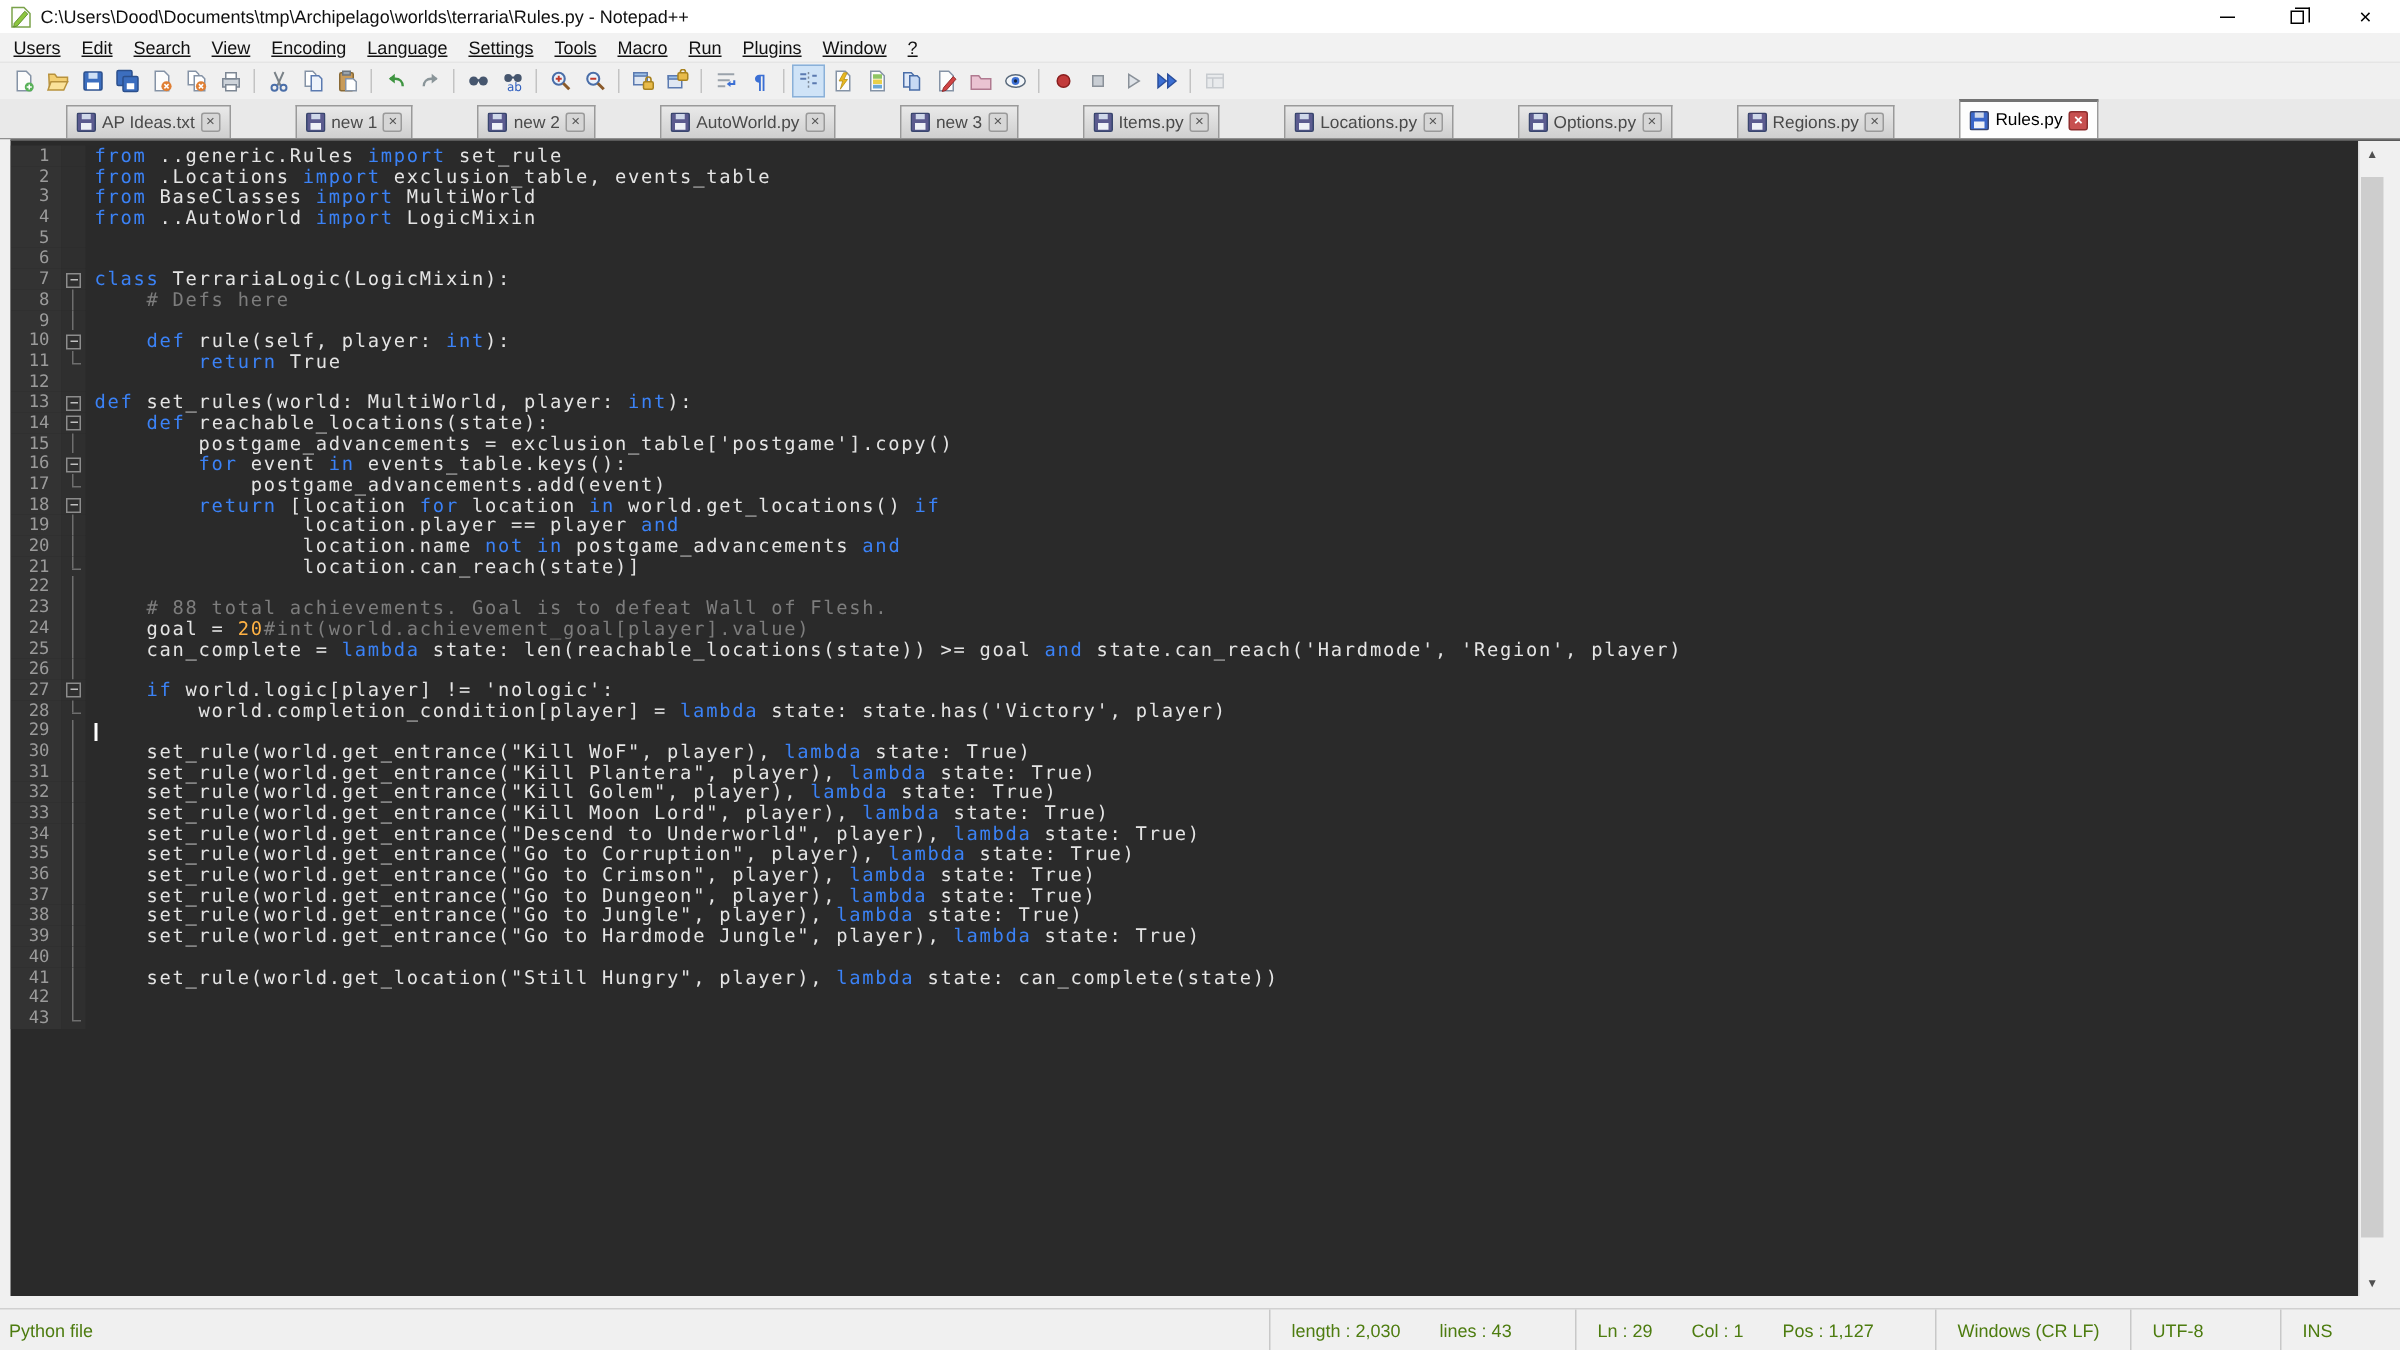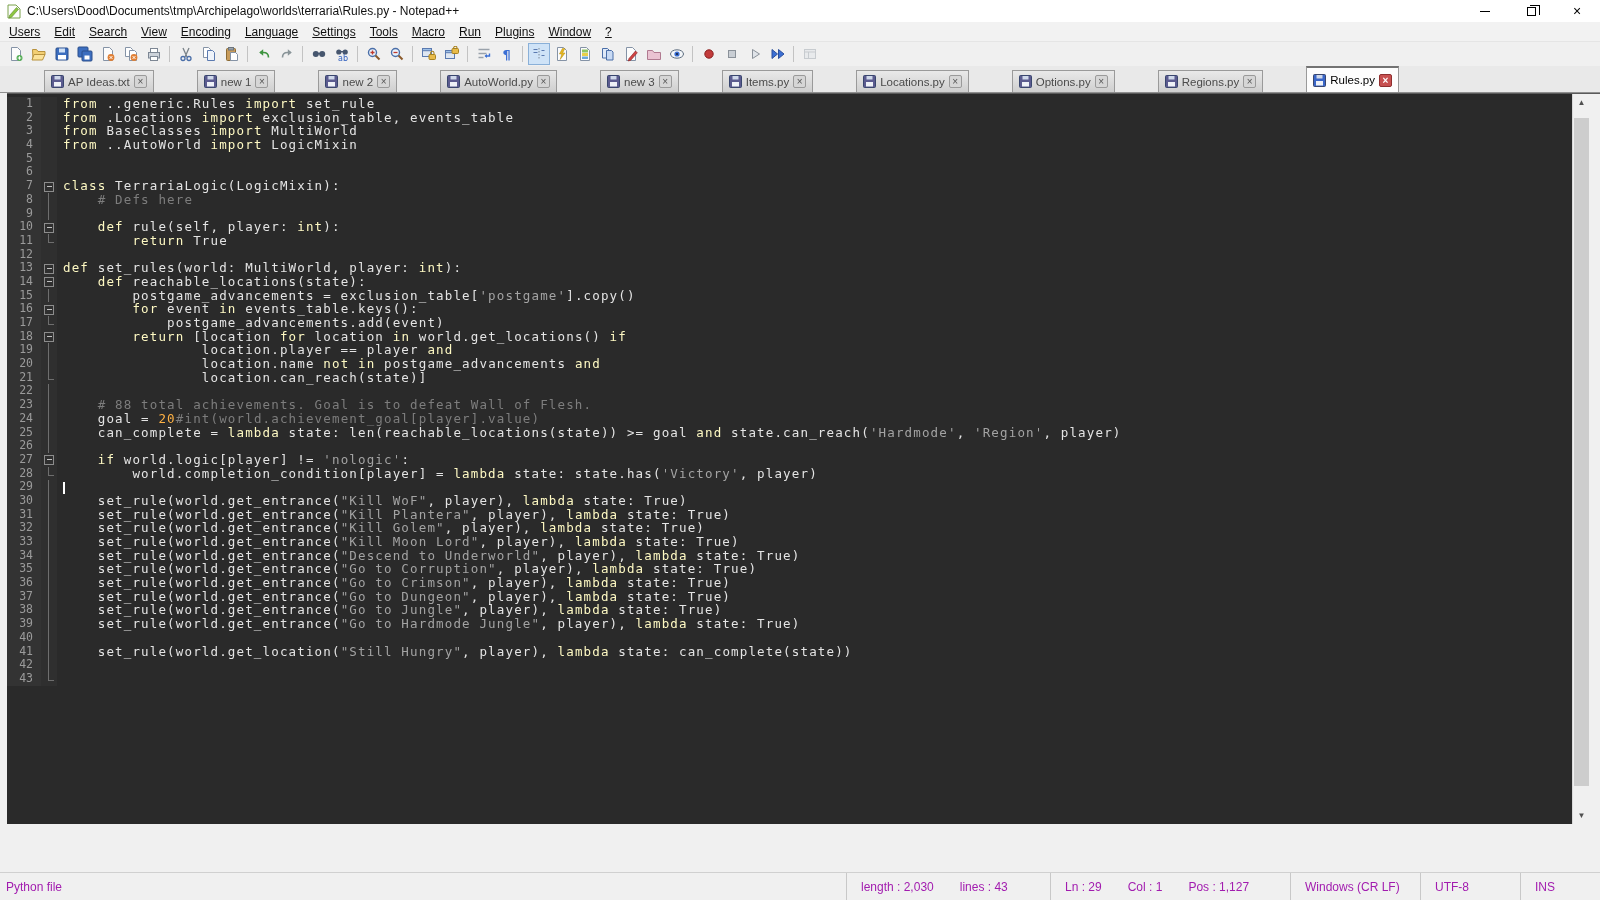--- a/index.html
+++ b/index.html
@@ -48,37 +48,37 @@
   .lnum { width:34px; flex:0 0 auto; text-align:right; padding-right:8px; color:#9b9b9b; background:#333333;
           font-family:"DejaVu Sans Mono", monospace; font-size:11.5px; line-height:13.7px; }
   .fold { width:16px; flex:0 0 auto; position:relative; background:#2f2f2f; }
   .fold.v:before { content:""; position:absolute; left:7px; top:0; bottom:0; width:1px; background:#6e6e6e; }
   .fold.end:before { content:""; position:absolute; left:7px; top:0; height:8px; width:1px; background:#6e6e6e; }
   .fold.end:after { content:""; position:absolute; left:7px; top:8px; width:6px; height:1px; background:#6e6e6e; }
   .fold.box:before { content:""; position:absolute; left:3px; top:2.5px; width:8px; height:8px; border:1px solid #8c8c8c; background:#2f2f2f; }
   .fold.box:after { content:""; position:absolute; left:5.5px; top:6.5px; width:5px; height:1px; background:#c0c0c0; }
   .codeline { flex:1 1 auto; white-space:pre; font-family:"DejaVu Sans Mono", monospace; font-size:12.5px;
               letter-spacing:1.15px; line-height:13.7px; color:#e4e4e4; padding-left:6px; }
-  .tk-k { color:#fef9c3; }
-  .tk-s { color:#a3a3a3; }
+  .tk-k { color:#3b82f6; }
+  .tk-s { color:#e5e5e5; }
   .tk-n { color:#ffb244; }
   .tk-c { color:#7d7d7d; }
   .tk-d { color:#e4e4e4; }
   .caret { display:inline-block; width:2px; height:12px; background:#ffffff; vertical-align:middle; }
 
   
   .vscroll { flex:0 0 17px; background:#f0f0f0; display:flex; flex-direction:column; align-items:center; border-left:1px solid #d9d9d9; }
   .scroll-arrow { height:17px; width:17px; display:flex; align-items:center; justify-content:center; color:#505050; font-size:8px; }
   .scroll-track { flex:1; width:100%; position:relative; }
   .scroll-thumb { position:absolute; left:1px; right:1px; top:1%; height:96%; background:#cdcdcd; }
   .right-strip { flex:0 0 10px; background:#f0f0f0; }
 
   
   .statusbar { height:28px; flex:0 0 auto; background:#f0f0f0; border-top:1px solid #d0d0d0; display:flex; align-items:center;
-               font-size:12px; color:#a21caf;margin-top:40px; }
+               font-size:12px; color:#4d7c0f; }
   .sb-sec { height:100%; display:flex; align-items:center; padding-left:14px; gap:26px; border-left:1px solid #c8c8c8; white-space:nowrap; }
   .sb-type { flex:1 1 auto; border-left:none; padding-left:6px; }
   .sb-len { width:204px; }
   .sb-pos { width:240px; }
   .sb-eol { width:130px; }
   .sb-enc { width:100px; }
   .sb-ins { width:80px; }
 </style>
 </head>
 <body>

